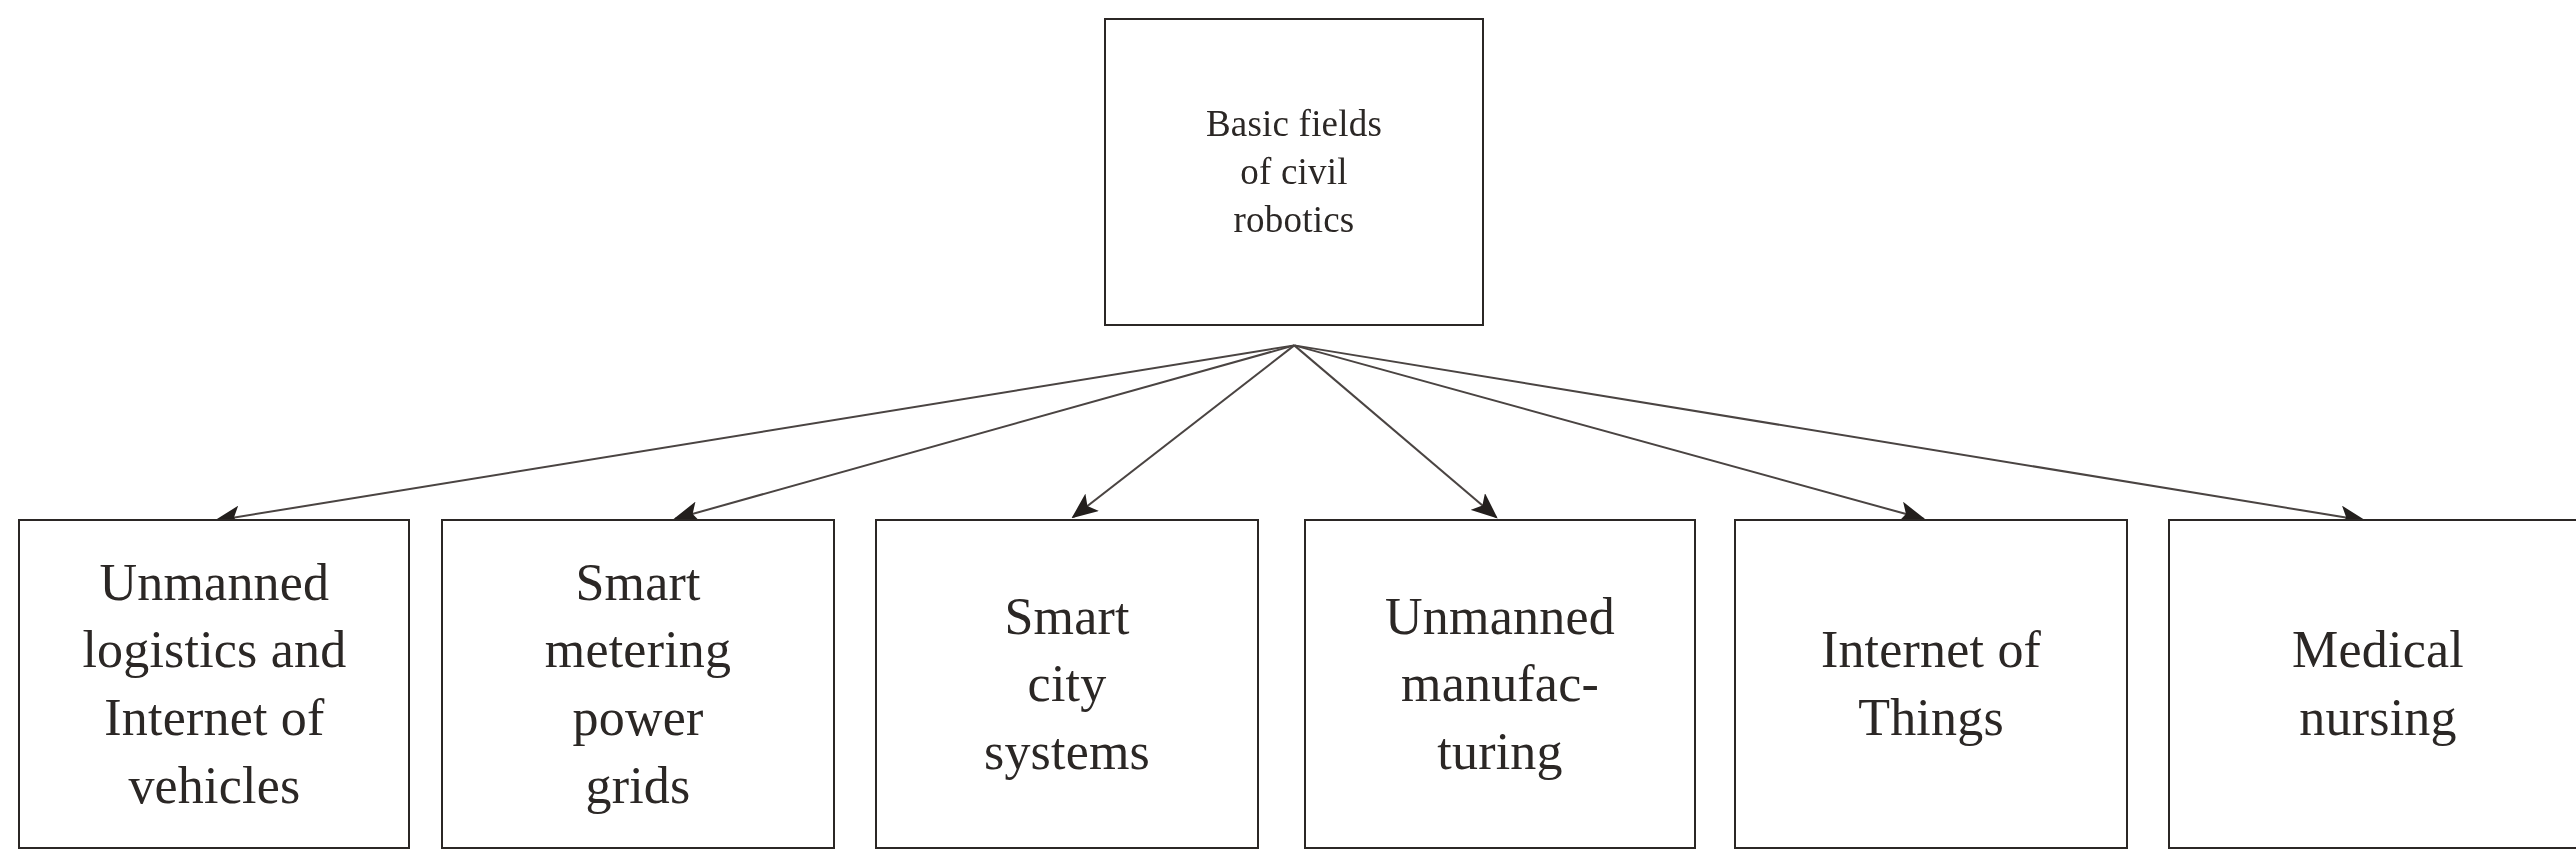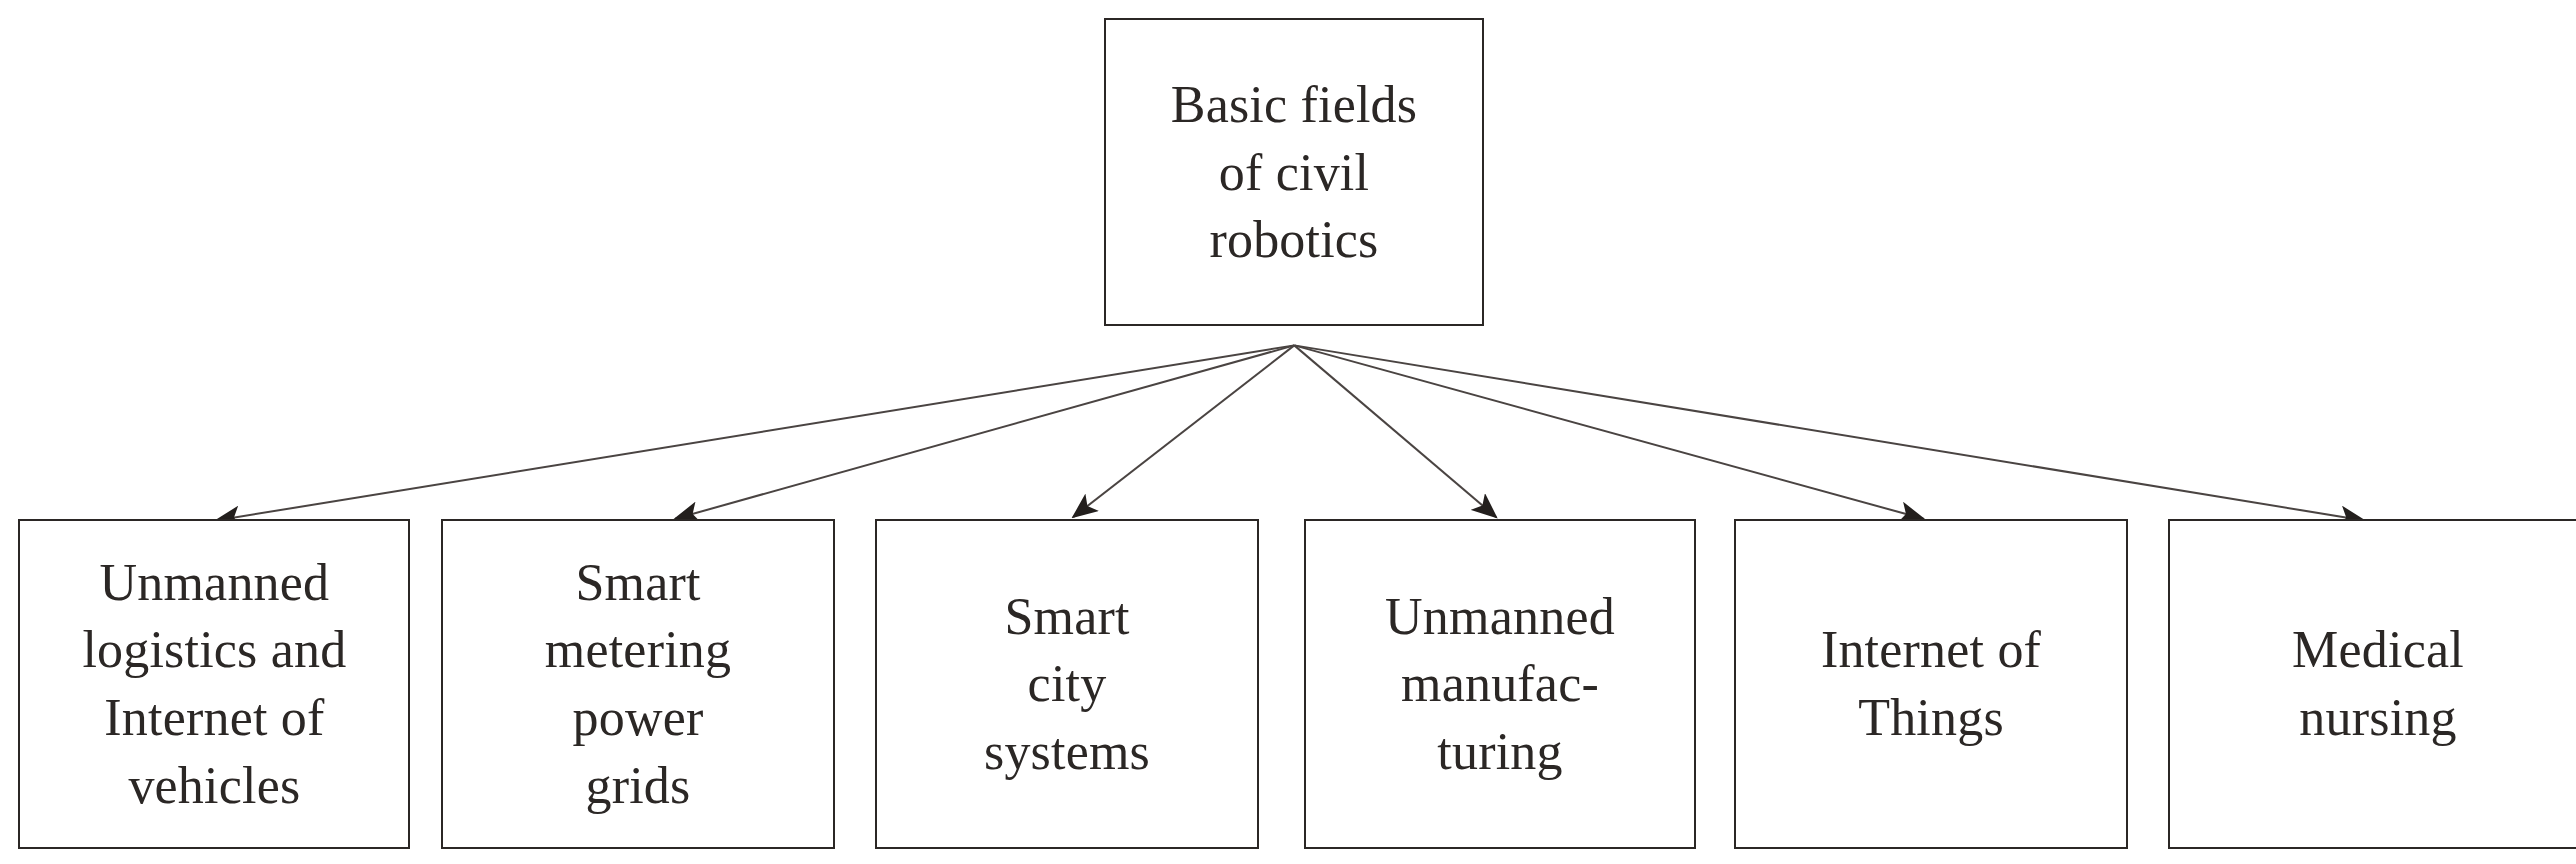--- a/index.html
+++ b/index.html
@@ -49,21 +49,21 @@
     font-weight: 400;
   }
   
   #node-root {
     left: 1104px;
     top: 18.4px;
     width: 380px;
     height: 308px;
   }
   #node-root .node-label {
-    font-size: 52px;
+    font-size: 37px;
   }
   
   .leaf {
     top: 519px;
     height: 330px;
   }
   .leaf .node-label {
     font-size: 52px;
   }
   #node-leaf-0 { left: 18.4px;   width: 392px; }

